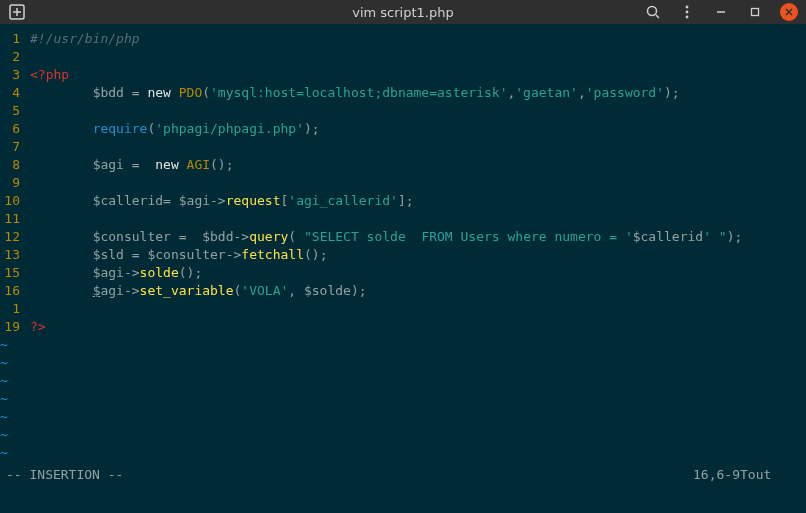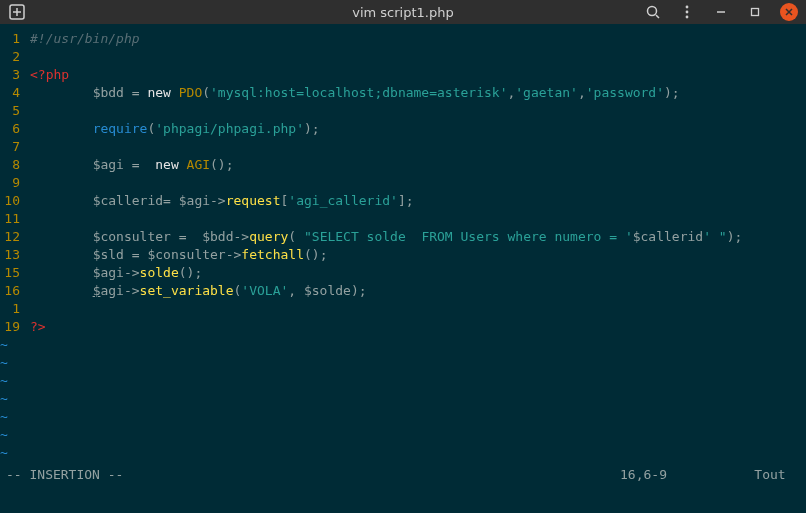--- a/index.html
+++ b/index.html
@@ -51,22 +51,22 @@
   .cursor { text-decoration: underline; }
   .tilde-line { height:18px; line-height:18px; padding-left:0px; color:#268bd2; }
   .statusbar {
     position:absolute; bottom:0; left:0; right:0;
     height:20px; line-height:20px;
     display:flex; padding: 0 6px;
     color:#93a1a1;
     background:#002b36;
   }
   .statusbar .mode { flex:1; }
-  .statusbar .pos { width:120px; text-align:left;margin-left:48px; }
-  .statusbar .scroll { width:60px; text-align:center; }
+  .statusbar .pos { width:120px; text-align:right;margin-left:48px; }
+  .statusbar .scroll { width:60px; text-align:left; }
 </style>
 </head>
 <body>
 
 <div class="titlebar">
   <div class="left">
     <span class="tb-icon">
       <svg viewBox="0 0 16 16">
           <rect x="1" y="1" width="14" height="14" rx="2" fill="none" stroke="currentColor" stroke-width="1.5"></rect>
           <path d="M8 4v8M4 8h8" stroke="currentColor" stroke-width="1.5"></path>

